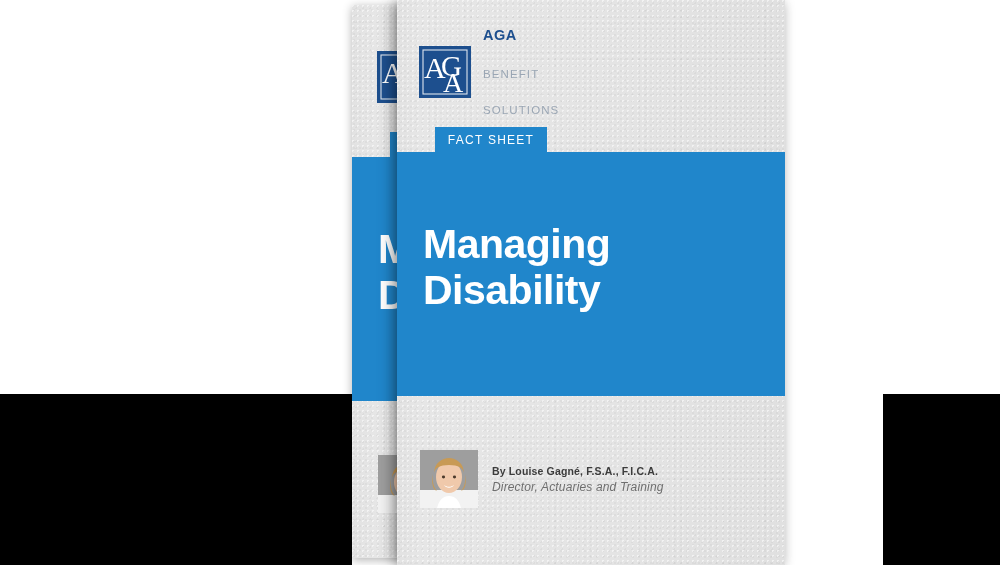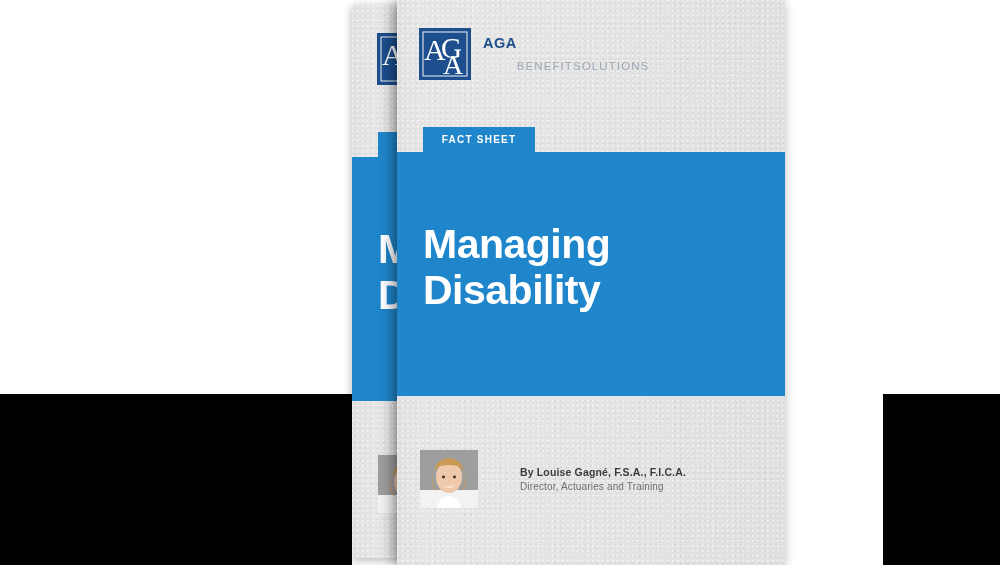--- a/index.html
+++ b/index.html
@@ -64,20 +64,21 @@
     width: 52px;
     height: 52px;
     background: #1c4f8f;
     background: linear-gradient(135deg, #1d4f8e 0%, #194a86 100%);
     position: relative;
     flex: 0 0 auto;
   }
   .logo-mark svg { display: block; }
   .logo-text {
     display: flex;
+    flex-direction: column;
     line-height: 1.08;
   }
   .logo-text .t1 {
     font-size: 14.5px;
     font-weight: bold;
     color: #1d4f8e;
     letter-spacing: .5px;
   }
   .logo-text .t2,
   .logo-text .t3 {
@@ -85,26 +86,27 @@
     color: #9aa6b4;
     letter-spacing: 1.1px;
     margin-top: 24px;
   }
 
   
   .tab {
     position: absolute;
     background: #2086cb;
     color: #ffffff;
-    font-size: 10px;
-    font-weight: bold;
+    font-size: 12px;
+    font-weight: normal;
     letter-spacing: 1.25px;
     display: flex;
     align-items: center;
     justify-content: center;
+    margin-left: 12px;
   }
 
   
   .band {
     position: absolute;
     background: #2086cb;
   }
 
   .band-title {
     position: absolute;
@@ -123,31 +125,32 @@
   }
   .author-photo {
     width: 58px;
     height: 58px;
     flex: 0 0 auto;
     position: relative;
     overflow: hidden;
     background: #9b9b9b;
   }
   .author-photo svg { display: block; }
-  .author-meta { display: flex; flex-direction: column; gap: 3px; margin-left: 28px; }
+  .author-meta { display: flex; flex-direction: column; gap: 3px; }
   .author-name {
     font-size: 10.5px;
     font-weight: bold;
     color: #3c3c3c;
     letter-spacing: .15px;
   }
   .author-title {
-    font-size: 10px;
+    font-size: 12px;
     color: #6f6f6f;
     letter-spacing: .15px;
+    font-style: italic;
   }
 
   
   #doc-back .logo-row { left: 25px; top: 28px; }
   #doc-back .tab      { left: 26px; top: 127px; width: 112px; height: 25px; }
   #doc-back .band     { left: 0;    top: 152px; width: 385px; height: 244px; }
   #doc-back .band-title { left: 26px; top: 222px; font-size: 41px; }
   #doc-back .author-row { left: 26px; top: 450px; }
 
   #doc-front .logo-row { left: 22px; top: 28px; }

